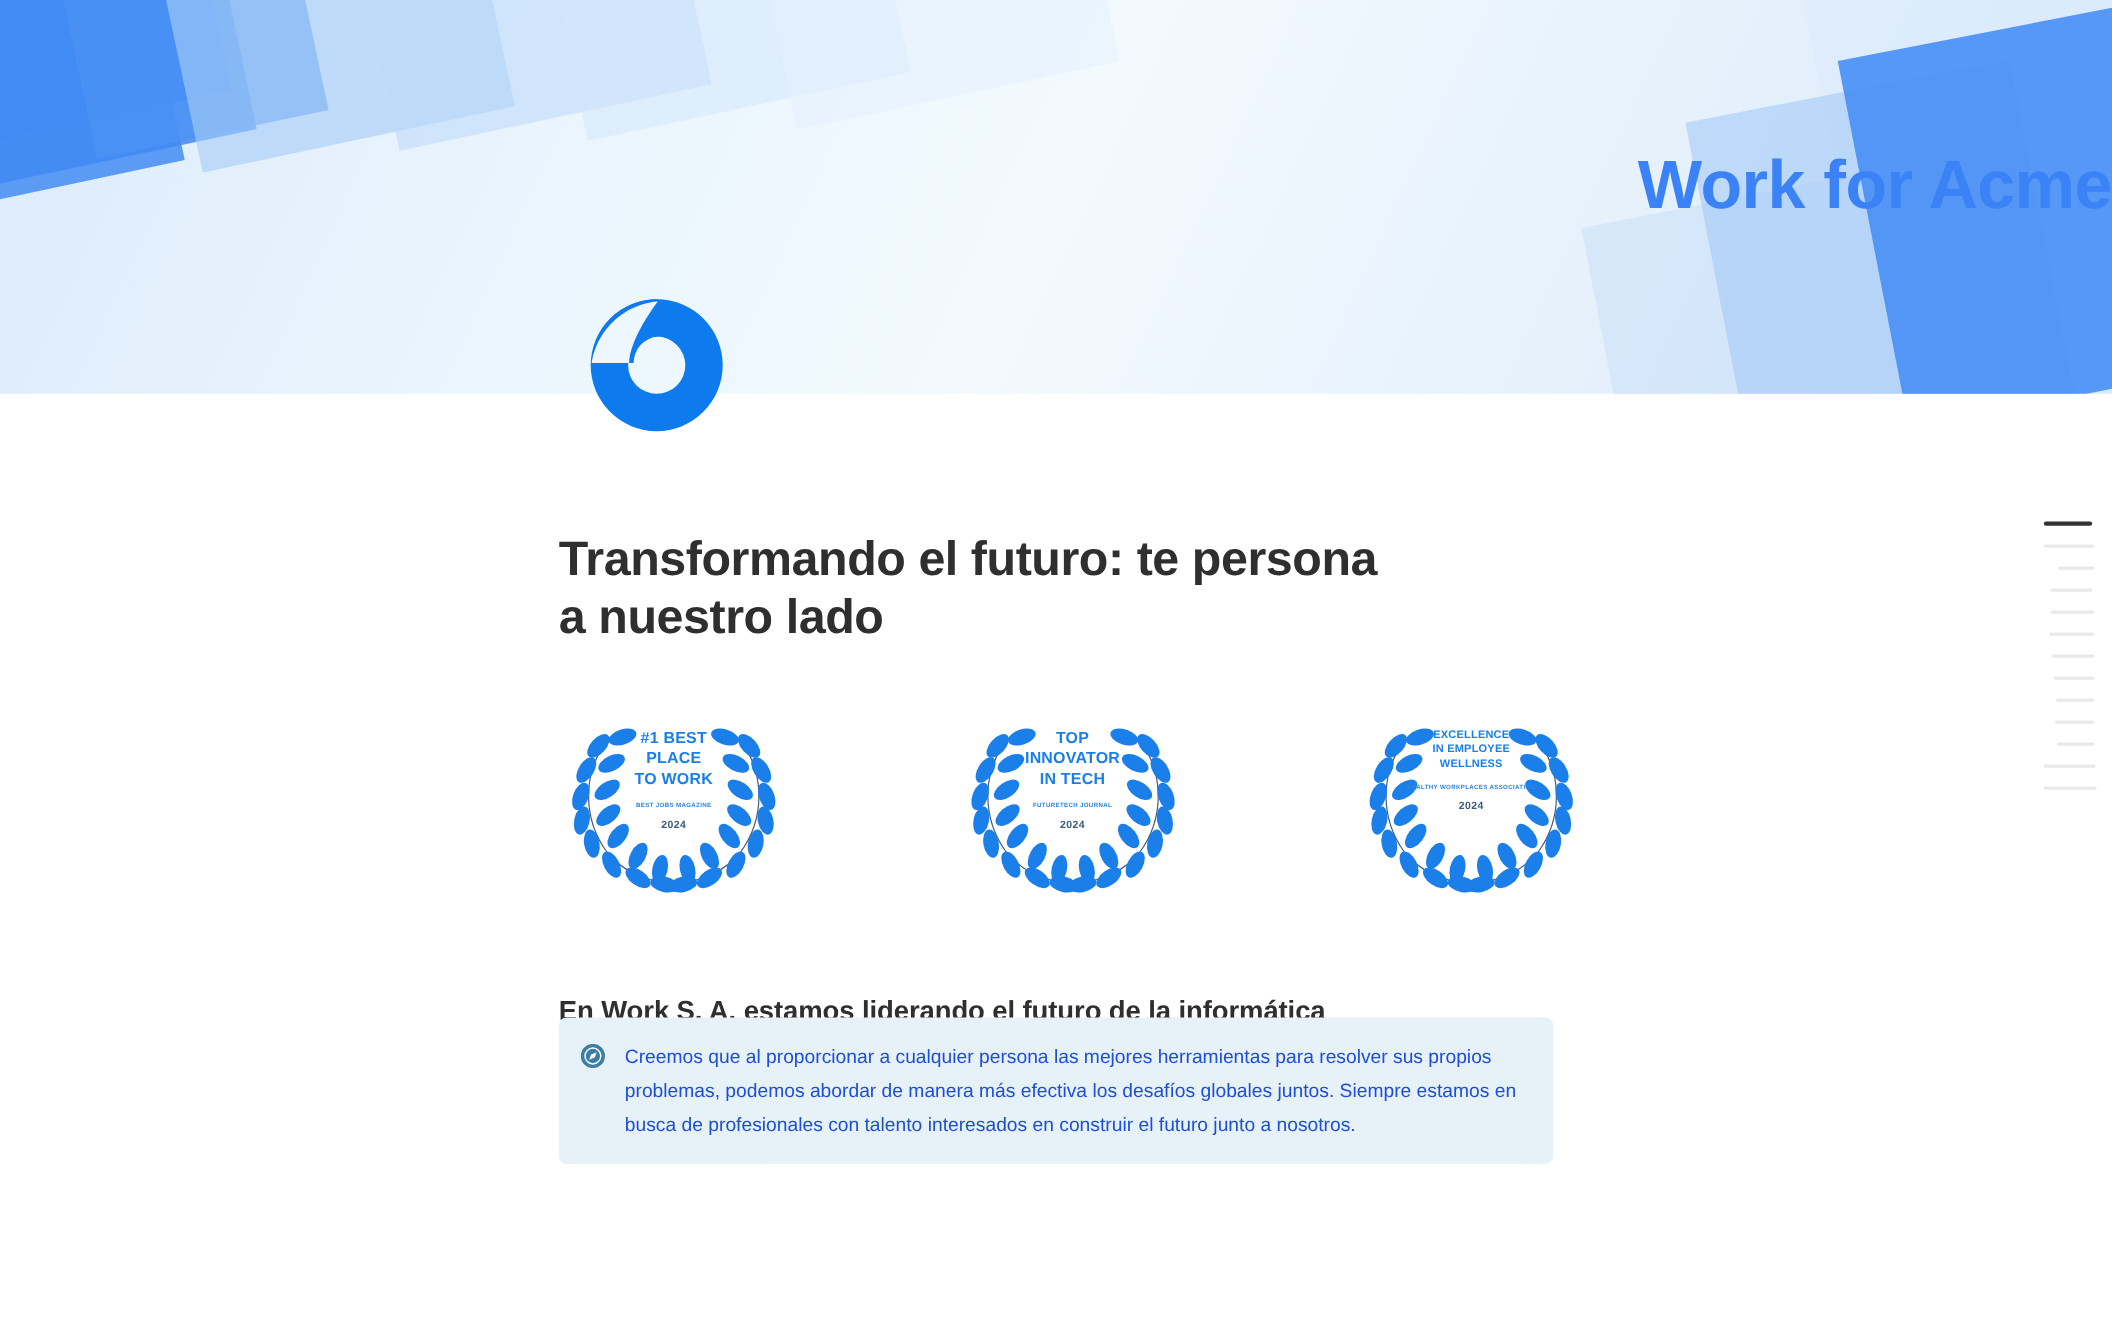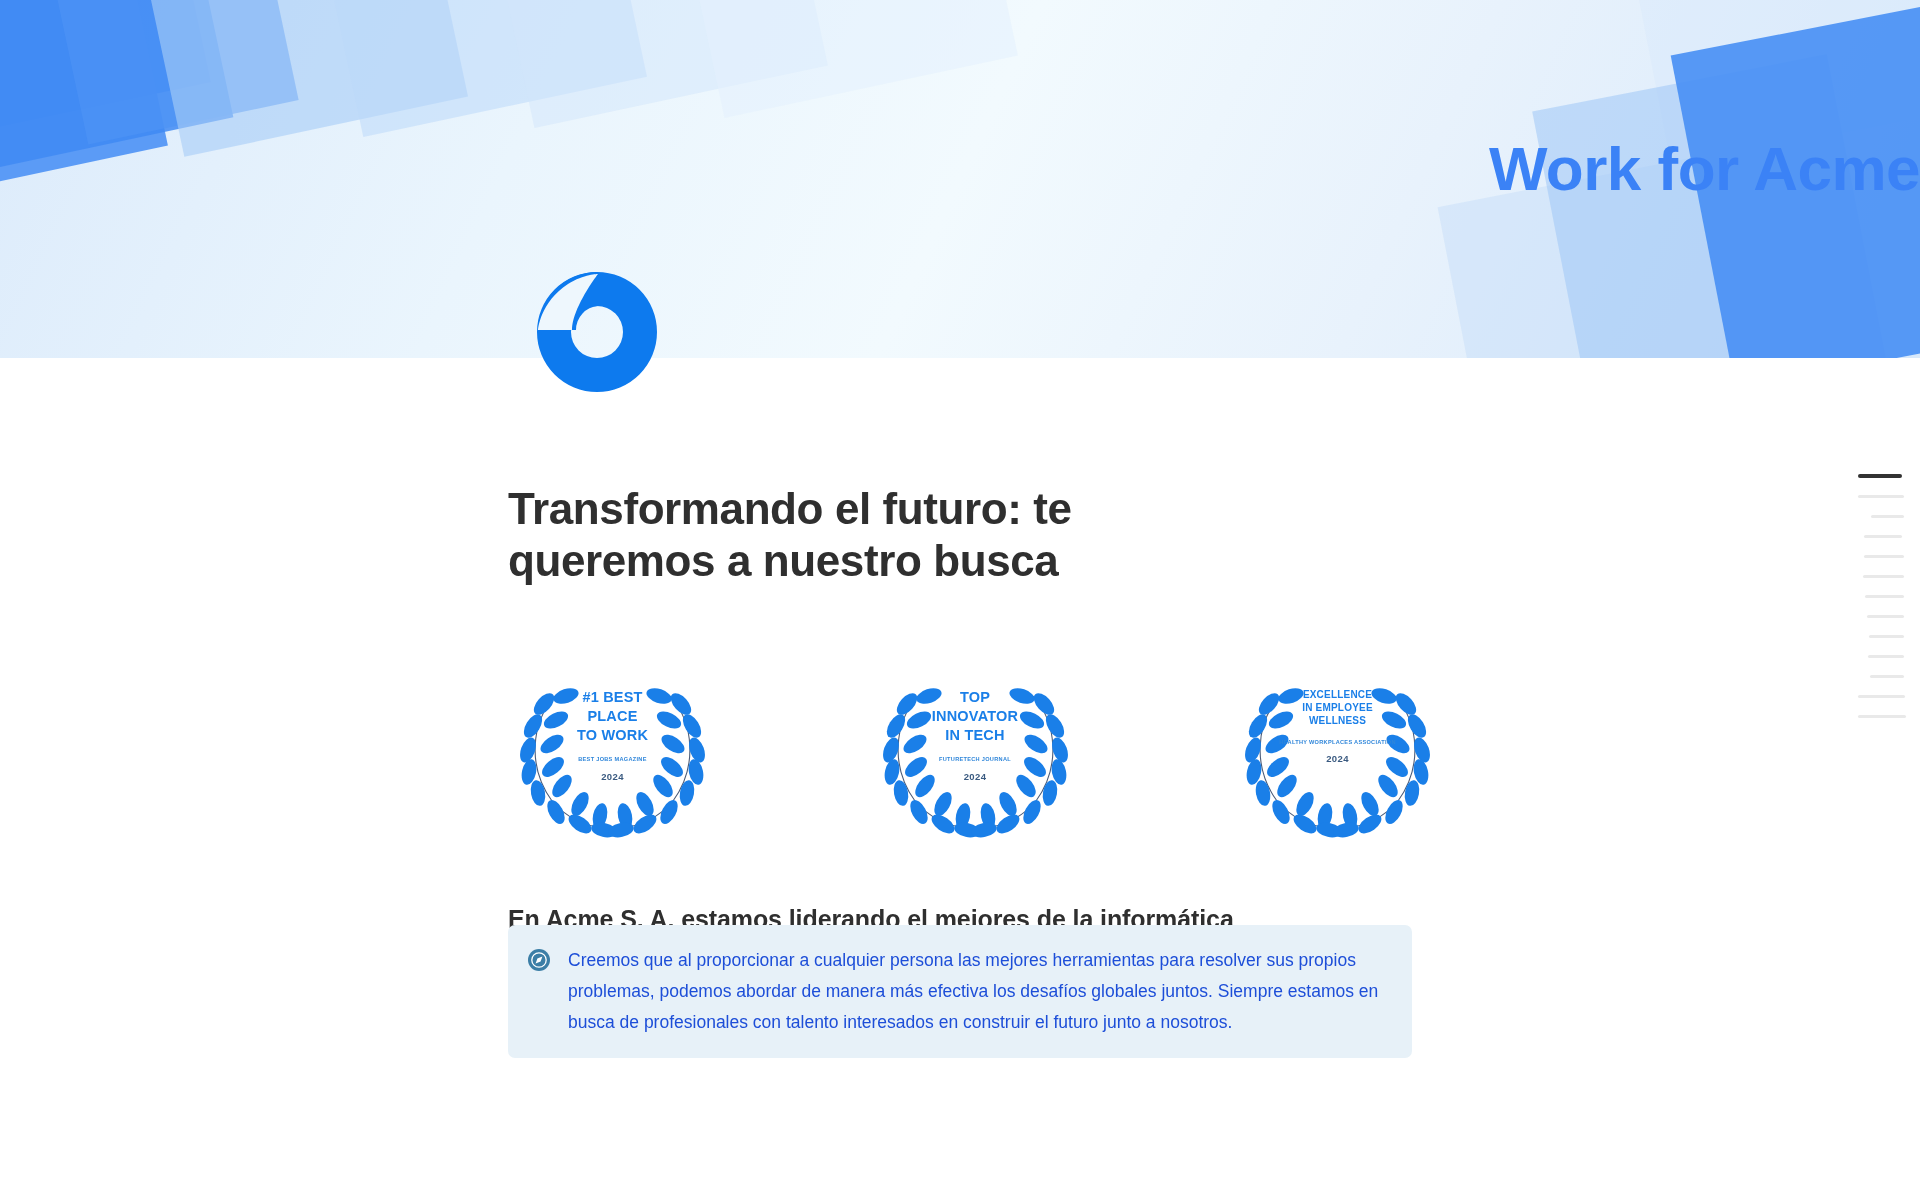--- a/index.html
+++ b/index.html
@@ -89,21 +89,21 @@
     line-height: 1.16;
     font-weight: 700;
     color: #2f2f2f;
     letter-spacing: -0.4px;
   }
 
   
   .badges {
     position: absolute;
     left: 500px;
-    top: 308px;
+    top: 282px;
     width: 950px;
     display: flex;
     justify-content: space-between;
   }
   .badge {
     position: relative;
     width: 225px;
     height: 175px;
   }
   .badge svg { display: block; position: absolute; left: 0; top: 0; }
@@ -246,21 +246,21 @@
     <path d="M69 6 L69 40 A26 26 0 0 0 45 62 L9 62 A60 60 0 0 1 69 6 Z" fill="#ffffff" opacity="0"></path>
     <path d="M9 62 L46 62 A25 25 0 0 1 70 39 L70 6 A60 60 0 0 0 9 62 Z" fill="none"></path>
     <path d="M70 6 A60 60 0 0 0 10 64 L48 64 A24 24 0 0 1 70 40 Z" fill="#0d7aee"></path>
     <path d="M70 8 C 70 8, 56 26, 48 46 C 44 56, 44 62, 44 64 L 10 64 C 10 64, 12 36, 40 18 C 56 8, 70 8, 70 8 Z" fill="#eef7fd"></path>
     <path d="M70 10 C 62 28, 54 48, 52 62 L 45 62 C 47 44, 56 24, 70 10 Z" fill="#0d7aee" opacity="0"></path>
   </svg>
 </div>
 
 <div class="content">
 
-  <h1 class="page-heading">Transformando el futuro: te queremos a nuestro busca</h1>
+  <h1 class="page-heading">Transformando el futuro: te persona a nuestro lado</h1>
 
   <div class="badges">
 
     <div class="badge">
       <svg width="225" height="175" viewBox="0 0 225 175">
         <g stroke="#4a5b78" stroke-width="1.1" fill="none">
           <path d="M55 30 C30 58 28 102 52 135 C66 152 86 160 103 162"></path>
           <path d="M170 30 C195 58 197 102 173 135 C159 152 139 160 122 162"></path>
         </g>
         <g fill="#1a7fe8">
@@ -408,21 +408,21 @@
         <div class="badge-main small" style="white-space: pre-line;">EXCELLENCE
 IN EMPLOYEE
 WELLNESS</div>
         <div class="badge-org">HEALTHY WORKPLACES ASSOCIATION</div>
         <div class="badge-year">2024</div>
       </div>
     </div>
 
   </div>
 
-  <h2 class="section-heading">En Acme S. A. estamos liderando el mejores de la informática</h2>
+  <h2 class="section-heading">En Work S. A. estamos liderando el futuro de la informática</h2>
 
   <div class="callout">
     <span class="callout-icon">
       <svg width="22" height="22" viewBox="0 0 22 22">
         <circle cx="11" cy="11" r="11" fill="#3c7ea6"></circle>
         <circle cx="11" cy="11" r="7.2" fill="none" stroke="#ffffff" stroke-width="1.3"></circle>
         <path d="M14.4 7.6 L9.4 9.6 L7.6 14.4 L12.6 12.4 Z" fill="#ffffff"></path>
       </svg>
     </span>
     <div class="callout-text">Creemos que al proporcionar a cualquier persona las mejores herramientas para resolver sus propios problemas, podemos abordar de manera más efectiva los desafíos globales juntos. Siempre estamos en busca de profesionales con talento interesados en construir el futuro junto a nosotros.</div>

